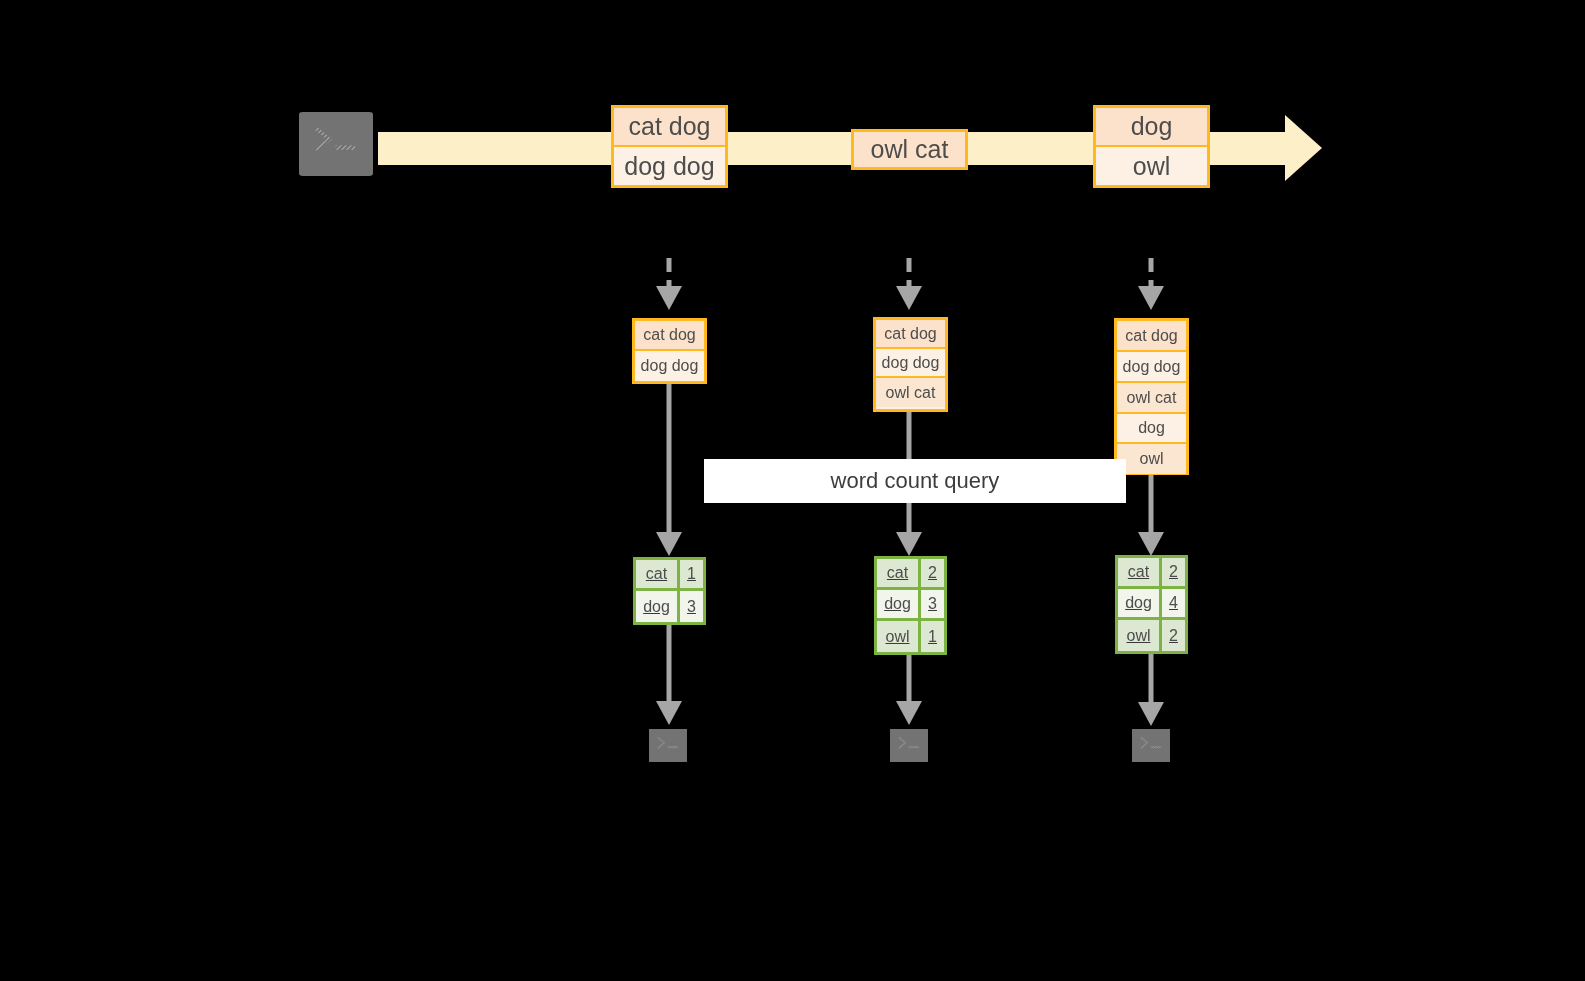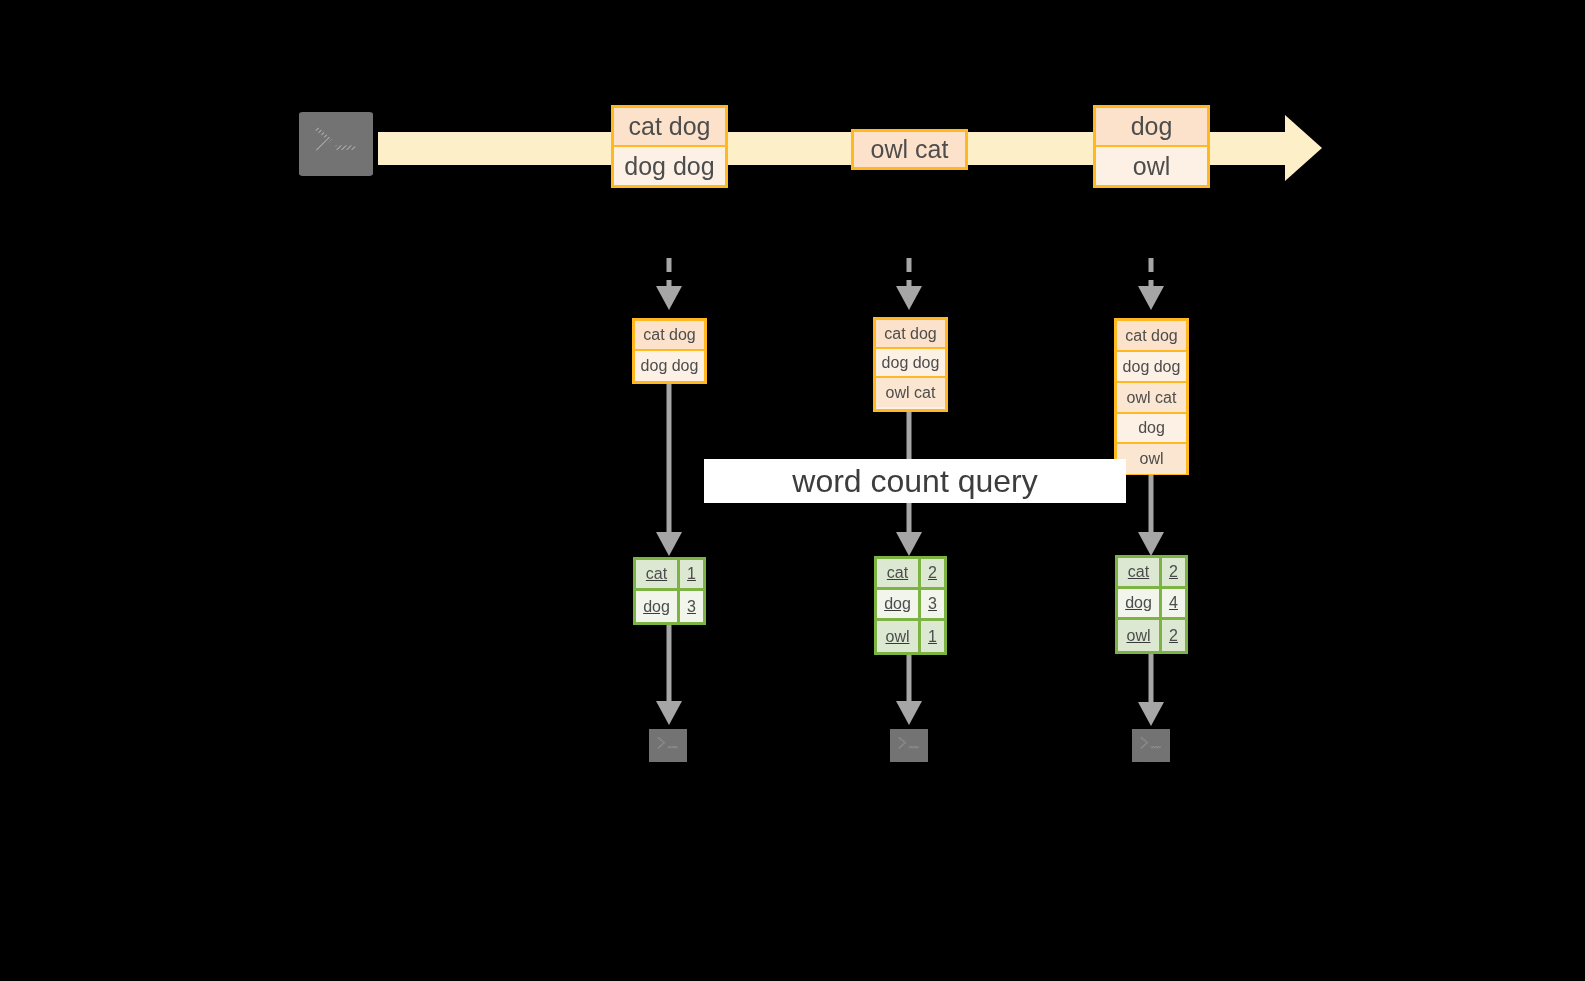--- a/index.html
+++ b/index.html
@@ -154,21 +154,21 @@
     border-top: 24px solid #a6a6a6;
   }
 
   
   .query-label {
     position: absolute;
     background: #ffffff;
     display: flex;
     align-items: center;
     justify-content: center;
-    font-size: 32px;
+    font-size: 22px;
     color: #3d3d3d;
     white-space: nowrap;
     z-index: 6;
   }
 </style>
 </head>
 <body>
 
 <div id="canvas">
 

